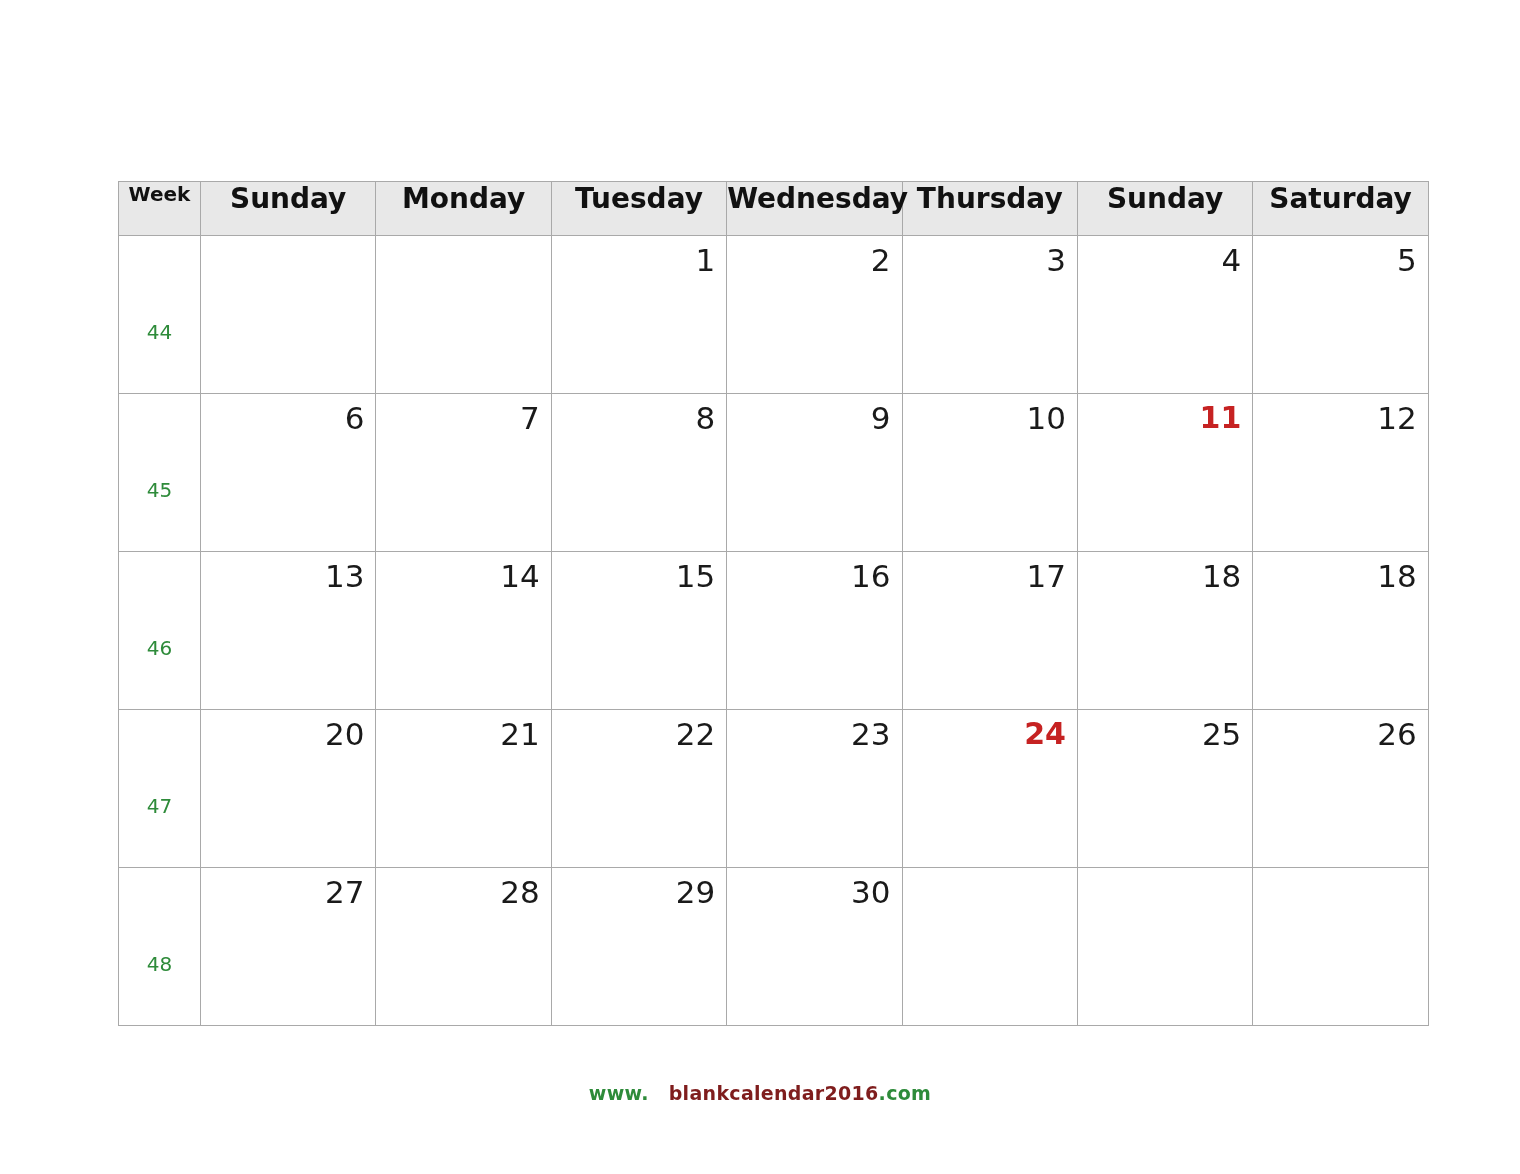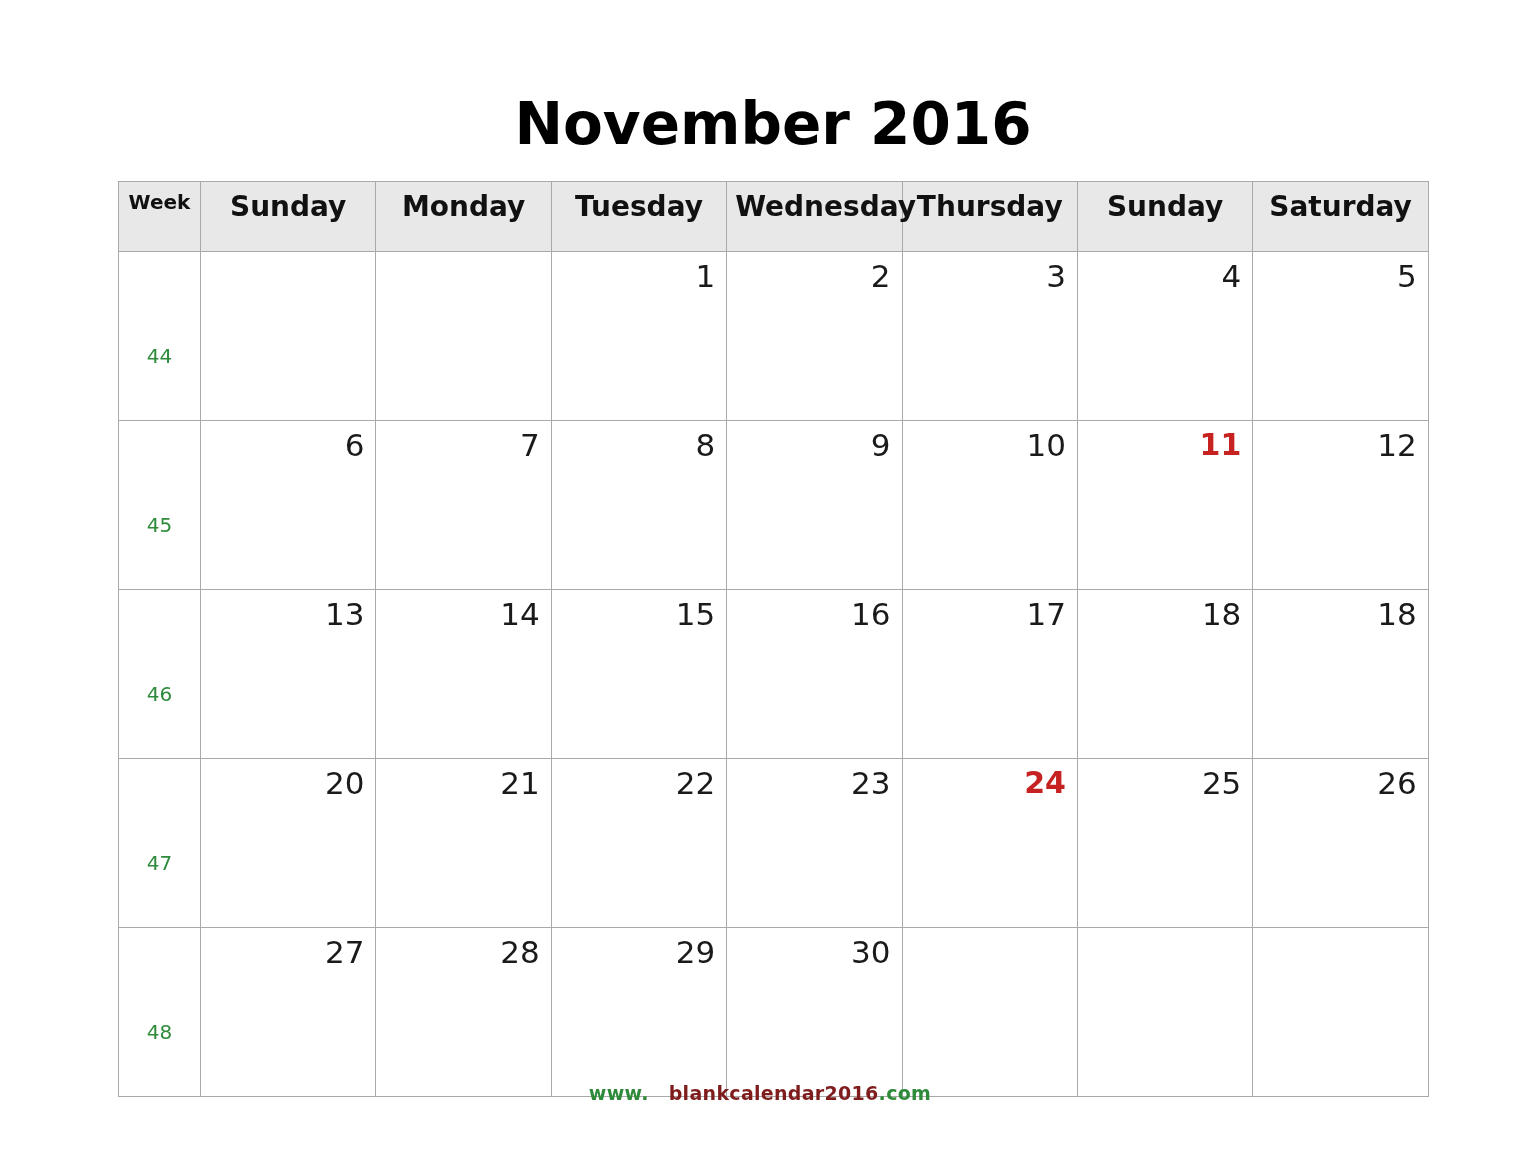--- a/index.html
+++ b/index.html
@@ -43,21 +43,21 @@
     position: absolute;
     left: 118px;
     top: 181px;
     width: 1310px;
     border-collapse: collapse;
     table-layout: fixed;
   }
   .calendar th,
   .calendar td {
     border: 1px solid #a9a9a9;
-    padding: 8px;
+    padding: 0;
     margin: 0;
     vertical-align: top;
   }
 
   .calendar col.week-col   { width: 82px; }
   .calendar col.day-col    { width: 175.4px; }
 
   thead th {
     height: 53px;
     background: #e8e8e8;
@@ -125,21 +125,20 @@
     white-space: nowrap;
   }
   .footer .seg-green { color: #2e8b3a; text-align: center; }
   .footer .seg-red   { color: #7f1d1d; margin-left: 20px; }
 </style>
 </head>
 <body>
 
 <div class="page">
 
-  <div class="title">November 2016</div>
 
   <table class="calendar">
     <colgroup>
       <col class="week-col">
       <col class="day-col">
         <col class="day-col">
         <col class="day-col">
       <col class="day-col">
         <col class="day-col">
         <col class="day-col">

